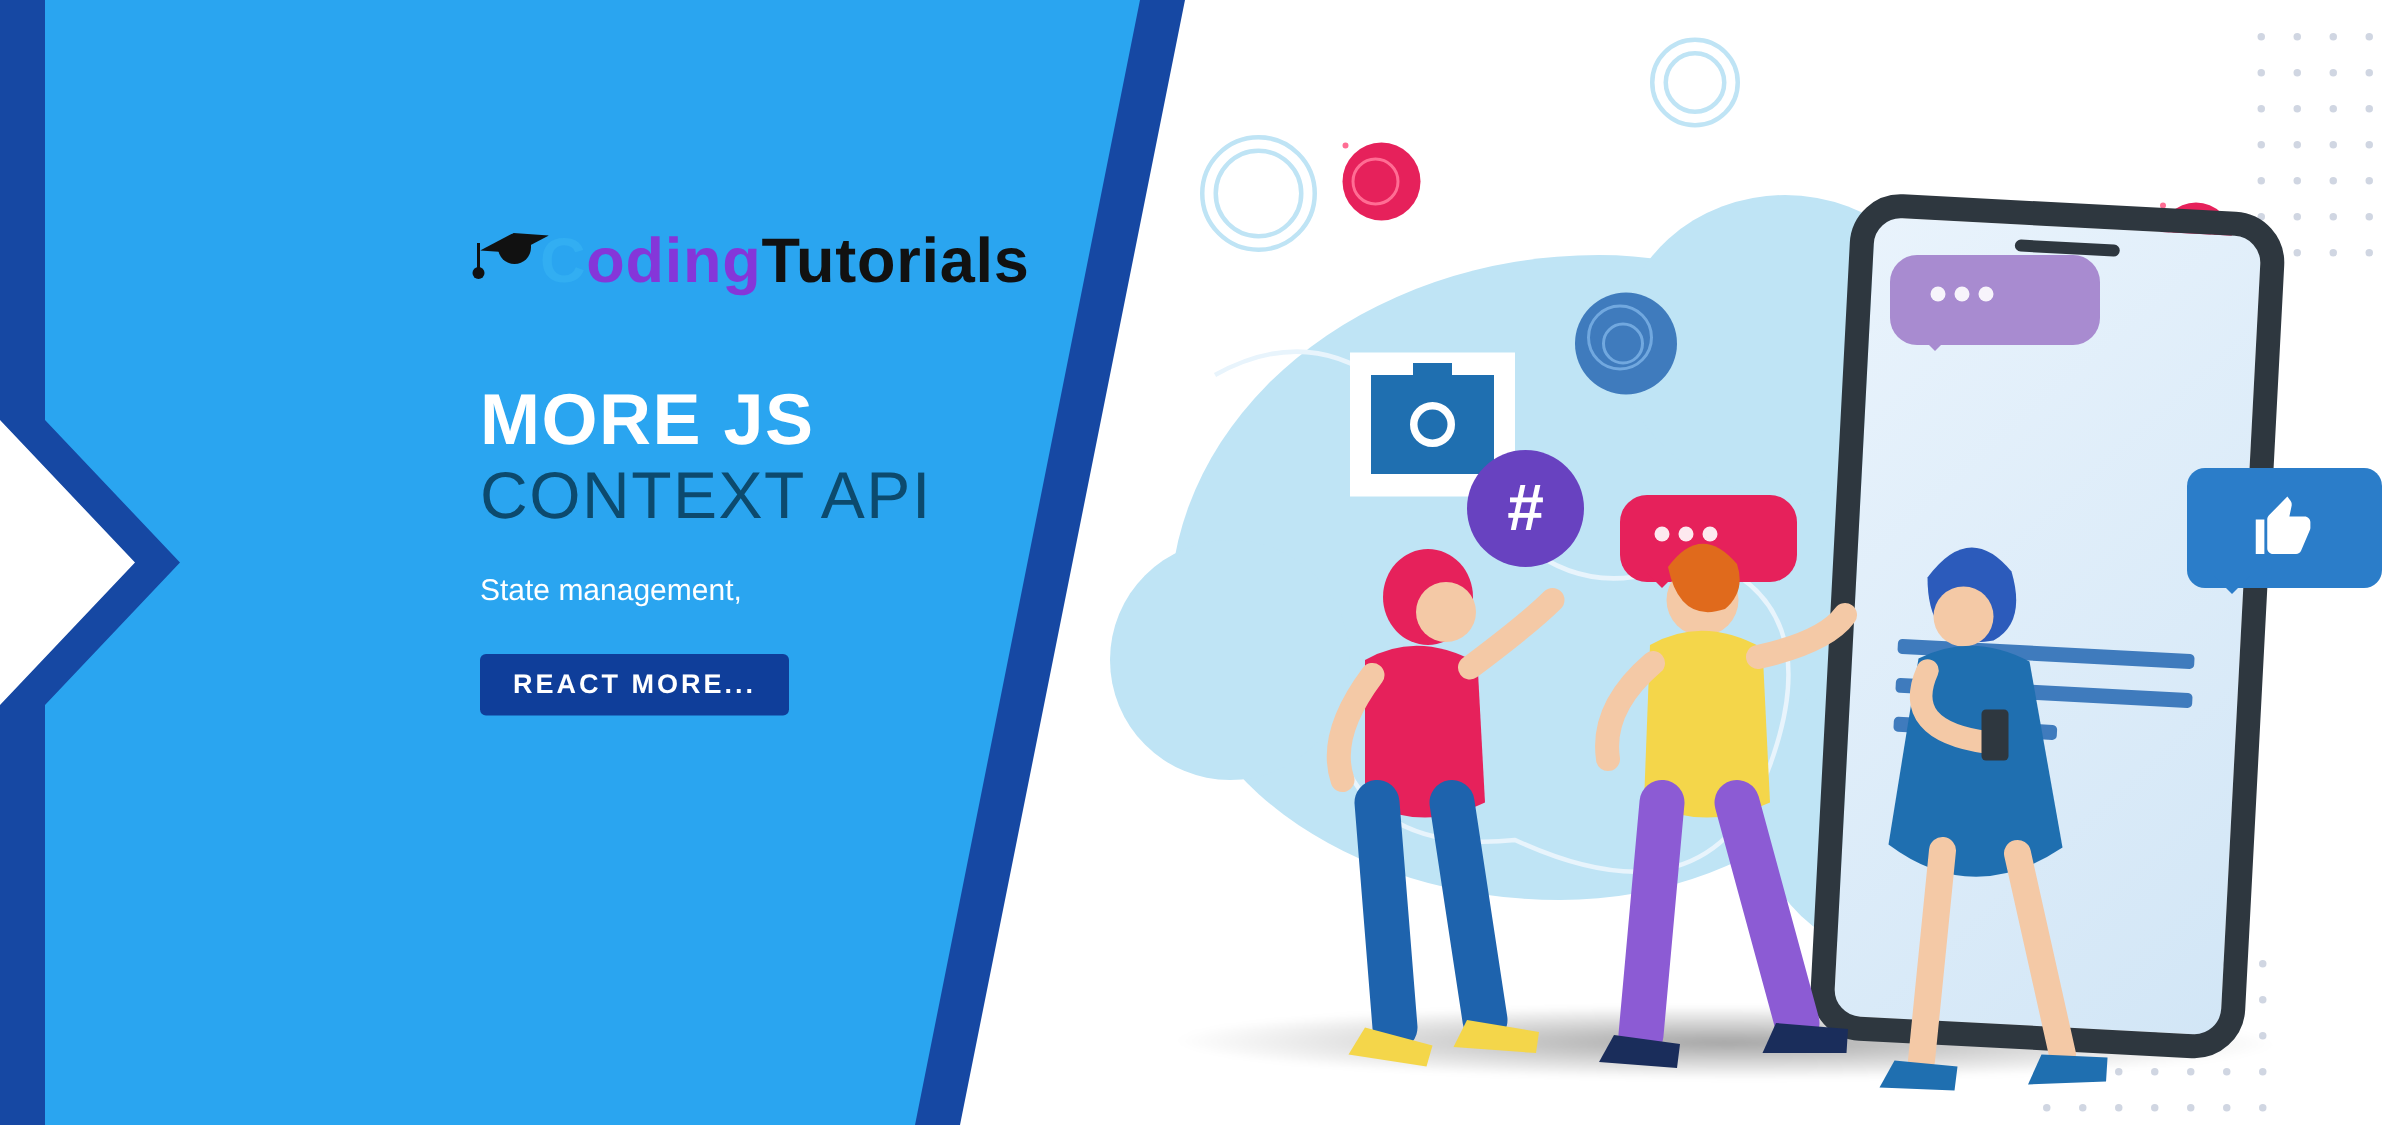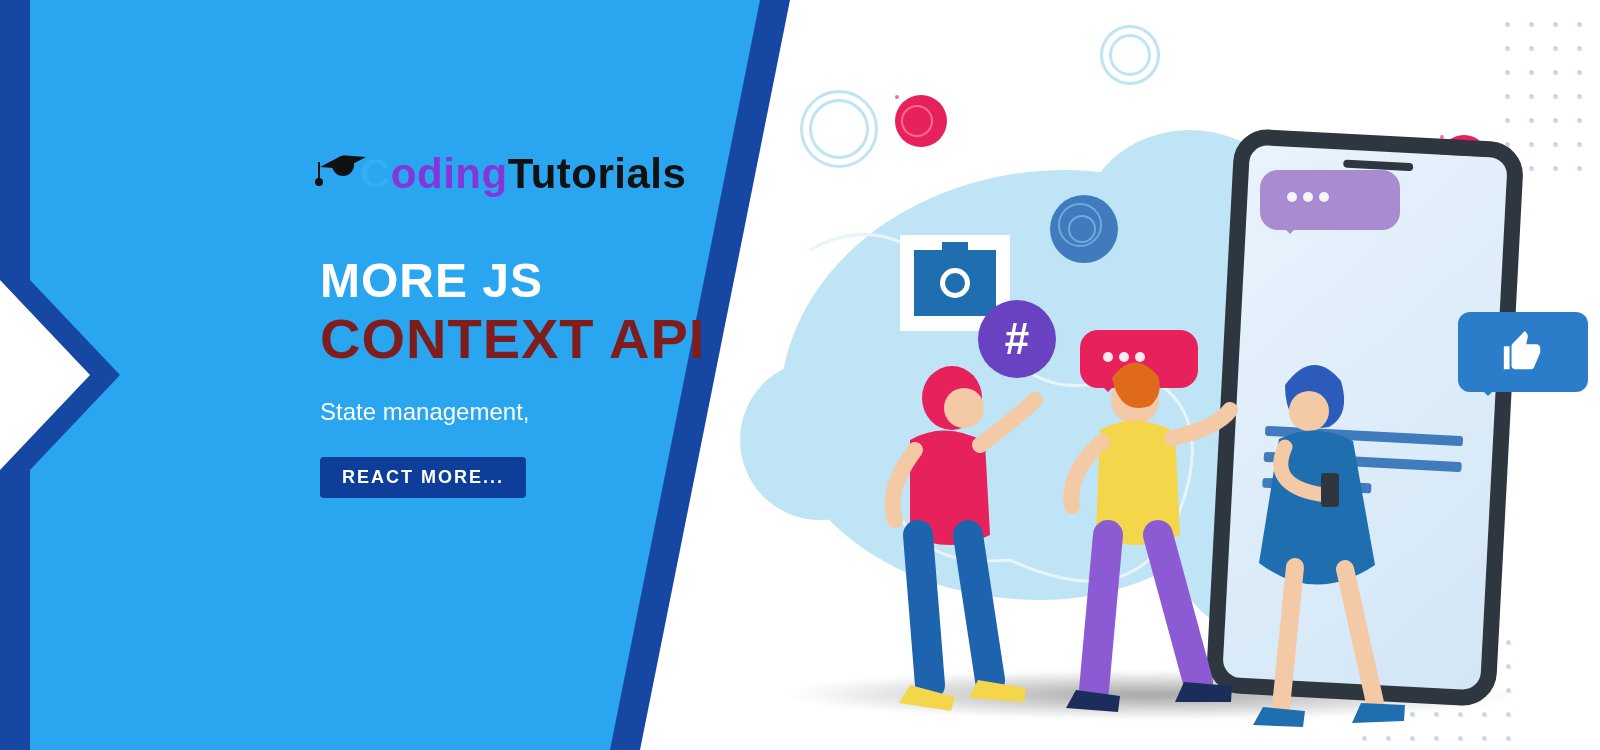--- a/index.html
+++ b/index.html
@@ -26,22 +26,22 @@
   .cap .crown { position:absolute; left:12px; top:12px; width:22px; height:14px; background:#111; border-radius:0 0 11px 11px; }
   .cap .tassel-str { position:absolute; left:-2px; top:12px; width:2px; height:18px; background:#111; }
   .cap .tassel-ball{ position:absolute; left:-5px; top:28px; width:8px; height:8px; background:#111; border-radius:50%; }
 
   .logo-text { font-size: 42px; font-weight: 800; letter-spacing: .5px; }
   .logo-text .coding { color:#8536d9; }
   .logo-text .coding .c { color:#32aef2; }
   .logo-text .tuts { color:#111; }
 
   .headline1 { font-size: 48px; font-weight: 800; color:#fff; letter-spacing:1px; }
-  .headline2 { font-size: 56px; font-weight: 700; color:#7f1d1d; letter-spacing:1px; margin-top:-2px; }
-  .sub { font-size: 24px; font-weight: 300; margin-top: 24px; line-height: 1.4; }
+  .headline2 { font-size: 44px; font-weight: 400; color:#0c4a6e; letter-spacing:1px; margin-top:-2px; }
+  .sub { font-size: 20px; font-weight: 300; margin-top: 24px; line-height: 1.4; }
   .cta { display:inline-block; margin-top: 28px; background:#0f3e9a; color:#fff; font-size:18px; letter-spacing:2px; font-weight:600; padding:10px 22px; border-radius:4px; cursor:pointer; }
 
   
   .scene { position:absolute; left:740px; top:40px; width:860px; height:720px; }
   .shadow { position:absolute; left:40px; bottom:20px; width:740px; height:90px; background: radial-gradient(ellipse at center, rgba(0,0,0,.35), rgba(0,0,0,0) 70%); filter: blur(4px); transform: scaleY(.55) skewX(18deg); }
 
   .blob { position:absolute; }
   .blob.big { left:40px; top:130px; width:520px; height:430px; background:#bfe4f5; border-radius:55% 45% 50% 50%/55% 45% 55% 45%; }
   .blob.bump1 { left:0px; top:320px; width:160px; height:160px; background:#bfe4f5; border-radius:50%; }
   .blob.bump2 { left:340px; top:90px; width:220px; height:200px; background:#bfe4f5; border-radius:50%; }

